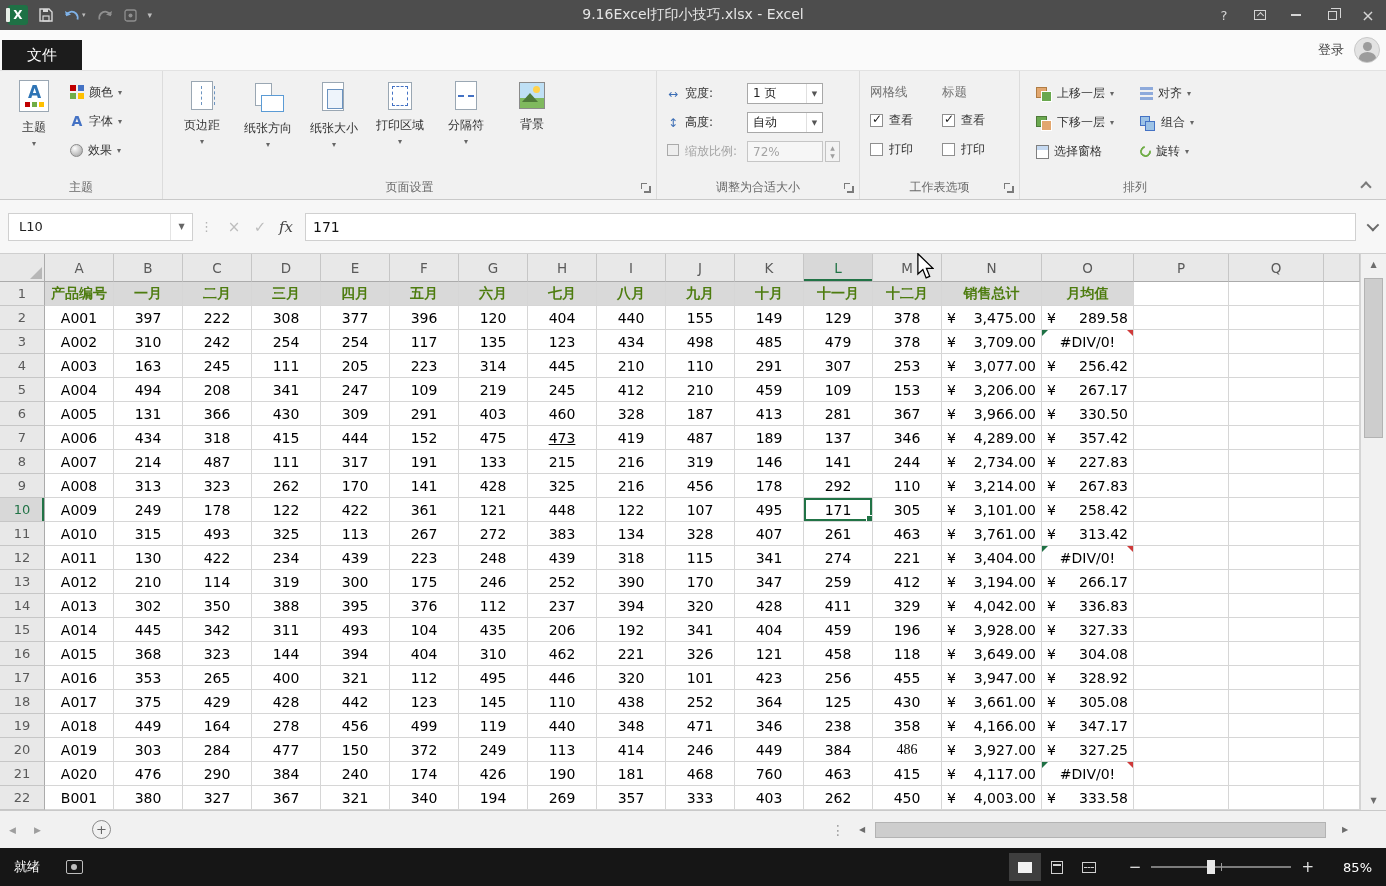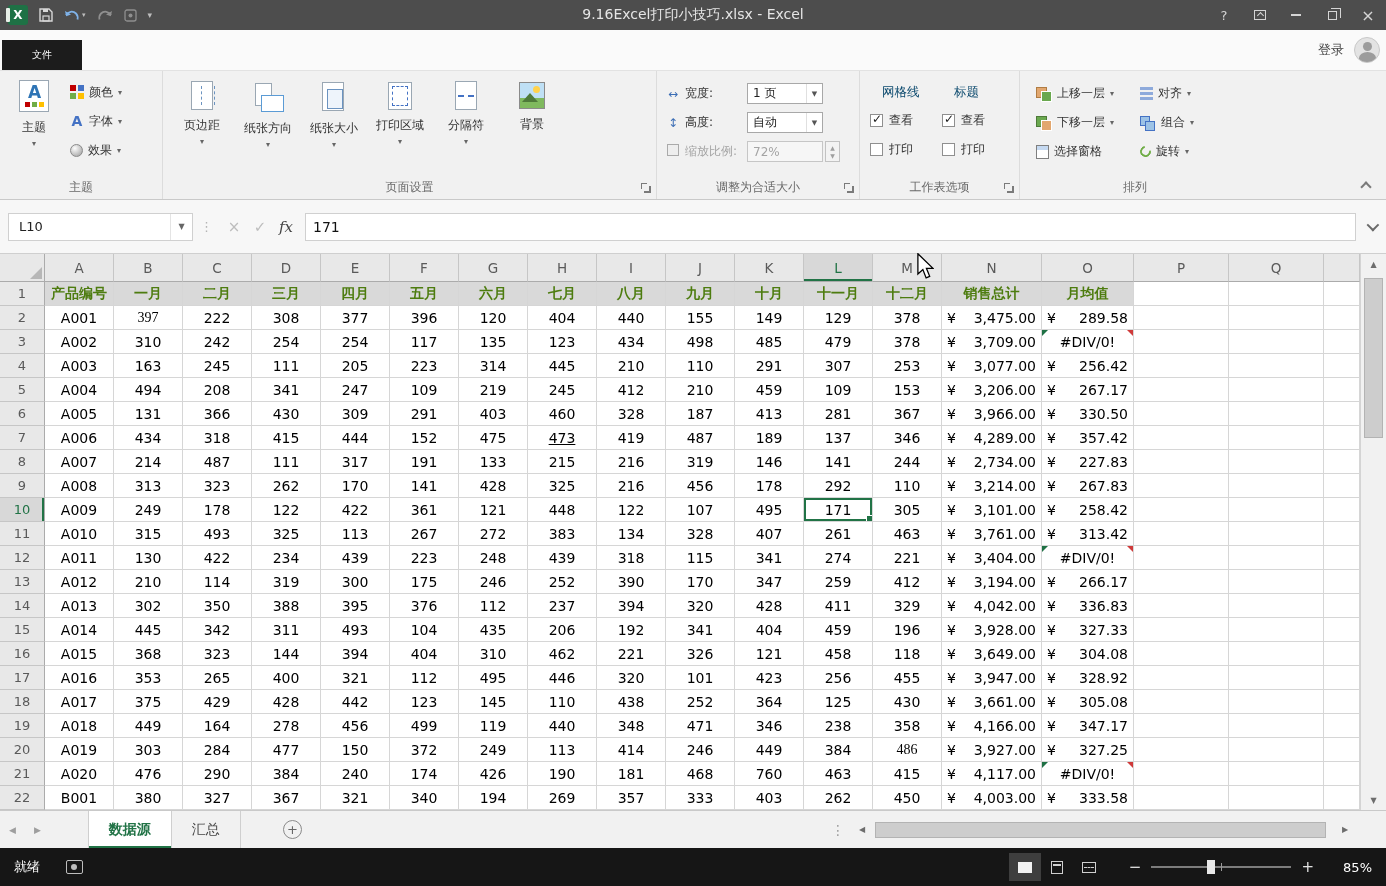--- a/index.html
+++ b/index.html
@@ -22,21 +22,21 @@
   .ic-min { width:10px; height:2px; background:#d5d5d5; display:inline-block; }
   .ic-restore { width:9px; height:9px; border:1px solid #d5d5d5; position:relative; display:inline-block; }
   .ic-restore::before { content:""; position:absolute; left:2px; top:-4px; width:9px; height:9px; border:1px solid #d5d5d5; border-bottom:none; border-left:none; }
   .ic-ribbonopt { width:12px; height:10px; border:1px solid #d5d5d5; position:relative; display:inline-block; }
   .ic-ribbonopt::after { content:""; position:absolute; left:3px; top:2px; width:4px; height:4px; border-left:1px solid #d5d5d5; border-top:1px solid #d5d5d5; transform:rotate(45deg); }
   .ic-close { font-size:16px; }
 
   
   .tabstrip { position:absolute; top:30px; left:0; width:1386px; height:41px; background:#fafafa;
     display:flex; align-items:flex-end; border-bottom:1px solid #e2e2e2; }
-  .filetab { width:80px; height:30px; background:#1c1c1c; color:#fff; font-size:10px;
+  .filetab { width:80px; height:30px; background:#1c1c1c; color:#fff; font-size:15px;
     display:flex; align-items:center; justify-content:center; margin-left:2px; margin-right:12px; }
   .rtabs { display:flex; align-items:flex-end; height:31px; }
   .rtab { height:30px; line-height:30px; padding:0 15px; font-size:15px; color:#444; white-space:nowrap; }
   .rtab.active { background:#f1f1f1; color:#217346; border:1px solid #d0d0d0; border-bottom:1px solid #f1f1f1; margin-bottom:-1px; }
   .signin { margin-left:auto; display:flex; align-items:center; gap:10px; padding-right:6px; height:100%; }
   .signin-label { font-size:13px; color:#444; }
   .avatar { width:26px; height:26px; border-radius:50%; background:#e3e3e3; border:1px solid #c8c8c8; position:relative; overflow:hidden; }
   .avatar::before { content:""; position:absolute; left:8px; top:4px; width:9px; height:9px; border-radius:50%; background:#9c9c9c; }
   .avatar::after { content:""; position:absolute; left:4px; top:14px; width:17px; height:12px; border-radius:50% 50% 0 0; background:#9c9c9c; }
 
@@ -104,21 +104,21 @@
   .sc-label { width:62px; }
   .combo { width:76px; height:21px; border:1px solid #a8a8a8; background:#fff; display:flex; align-items:center; padding-left:5px; font-size:12px; color:#222; }
   .combo .carr { margin-left:auto; width:16px; height:100%; border-left:1px solid #e0e0e0; display:flex; align-items:center; justify-content:center; font-size:7px; color:#555; }
   .spin { width:15px; height:21px; margin-left:2px; border:1px solid #c2c2c2; background:#f3f3f3; display:flex; flex-direction:column; align-items:center; justify-content:center; font-size:6px; color:#9f9f9f; line-height:8px; }
   .scrow.disabled, .scrow.disabled .sc-icon { color:#a4a4a4; }
   .scrow.disabled .combo { border-color:#c6c6c6; color:#a4a4a4; background:#f6f6f6; }
   .ic-scale-box { width:12px; height:12px; border:1px solid #aaa; background:#eee; display:inline-block; }
 
   .so-cols { display:flex; padding:10px 0 0 10px; }
   .so-col { width:72px; }
-  .so-title { font-size:12.5px; color:#0c4a6e; height:25px; line-height:22px;margin-left:12px; }
+  .so-title { font-size:12.5px; color:#737373; height:25px; line-height:22px; }
   .cbrow { display:flex; align-items:center; gap:6px; height:29px; font-size:12px; color:#333; }
   .cb { width:13px; height:13px; background:#fff; border:1px solid #8f8f8f; position:relative; display:inline-block; }
   .cb.on::after { content:"✓"; position:absolute; left:1px; top:-3px; font-size:12px; color:#1a1a1a; }
 
   .arrange-cols { display:flex; padding:10px 0 0 16px; }
   .arr-col { display:flex; flex-direction:column; }
   .arr-col2 { margin-left:26px; }
   .arrbtn { display:flex; align-items:center; height:25px; margin-bottom:4px; font-size:12px; color:#333; white-space:nowrap; }
   .aicon { width:16px; height:14px; position:relative; margin-right:5px; display:inline-block; }
   .dd2 { font-size:8px; color:#666; margin-left:5px; }
@@ -499,21 +499,21 @@
         <div class="cell hcell" style="width: 69px;">十二月</div>
         <div class="cell hcell" style="width: 100px;">销售总计</div>
         <div class="cell hcell" style="width: 92px;">月均值</div>
         <div class="cell" style="width: 95px;"></div>
         <div class="cell" style="width: 95px;"></div>
         <div class="cell fillcell" style="width: 36px;"></div>
       </div>
       <div class="grow">
         <div class="rh">2</div>
         <div class="cell" style="width: 69px;">A001</div>
-        <div class="cell" style="width: 69px; font-family: Liberation Serif, serif;">397</div>
+        <div class="cell" style="width: 69px;">397</div>
         <div class="cell" style="width: 69px;">222</div>
         <div class="cell" style="width: 69px;">308</div>
         <div class="cell" style="width: 69px;">377</div>
         <div class="cell" style="width: 69px;">396</div>
         <div class="cell" style="width: 69px;">120</div>
         <div class="cell" style="width: 69px;">404</div>
         <div class="cell" style="width: 69px;">440</div>
         <div class="cell" style="width: 69px;">155</div>
         <div class="cell" style="width: 69px;">149</div>
         <div class="cell" style="width: 69px;">129</div>
@@ -1078,24 +1078,20 @@
 
 <div class="vsb">
   <div class="sb-arrow up">▲</div>
   <div class="vsb-thumb"></div>
   <div class="sb-arrow down">▼</div>
 </div>
 
 <div class="sheetbar">
   <span class="snav">◀</span>
   <span class="snav">▶</span>
-  <div class="stabs" id="sheet-tabs">
-      <div class="stab active">数据源</div>
-      <div class="stab">汇总</div>
-    </div>
   <div class="addsheet">+</div>
   <span class="tab-split">⋮</span>
   <div class="hsb">
     <span class="sb-arrow">◀</span>
     <div class="hsb-track">
       <div class="hsb-thumb"></div>
     </div>
     <span class="sb-arrow">▶</span>
   </div>
 </div>

